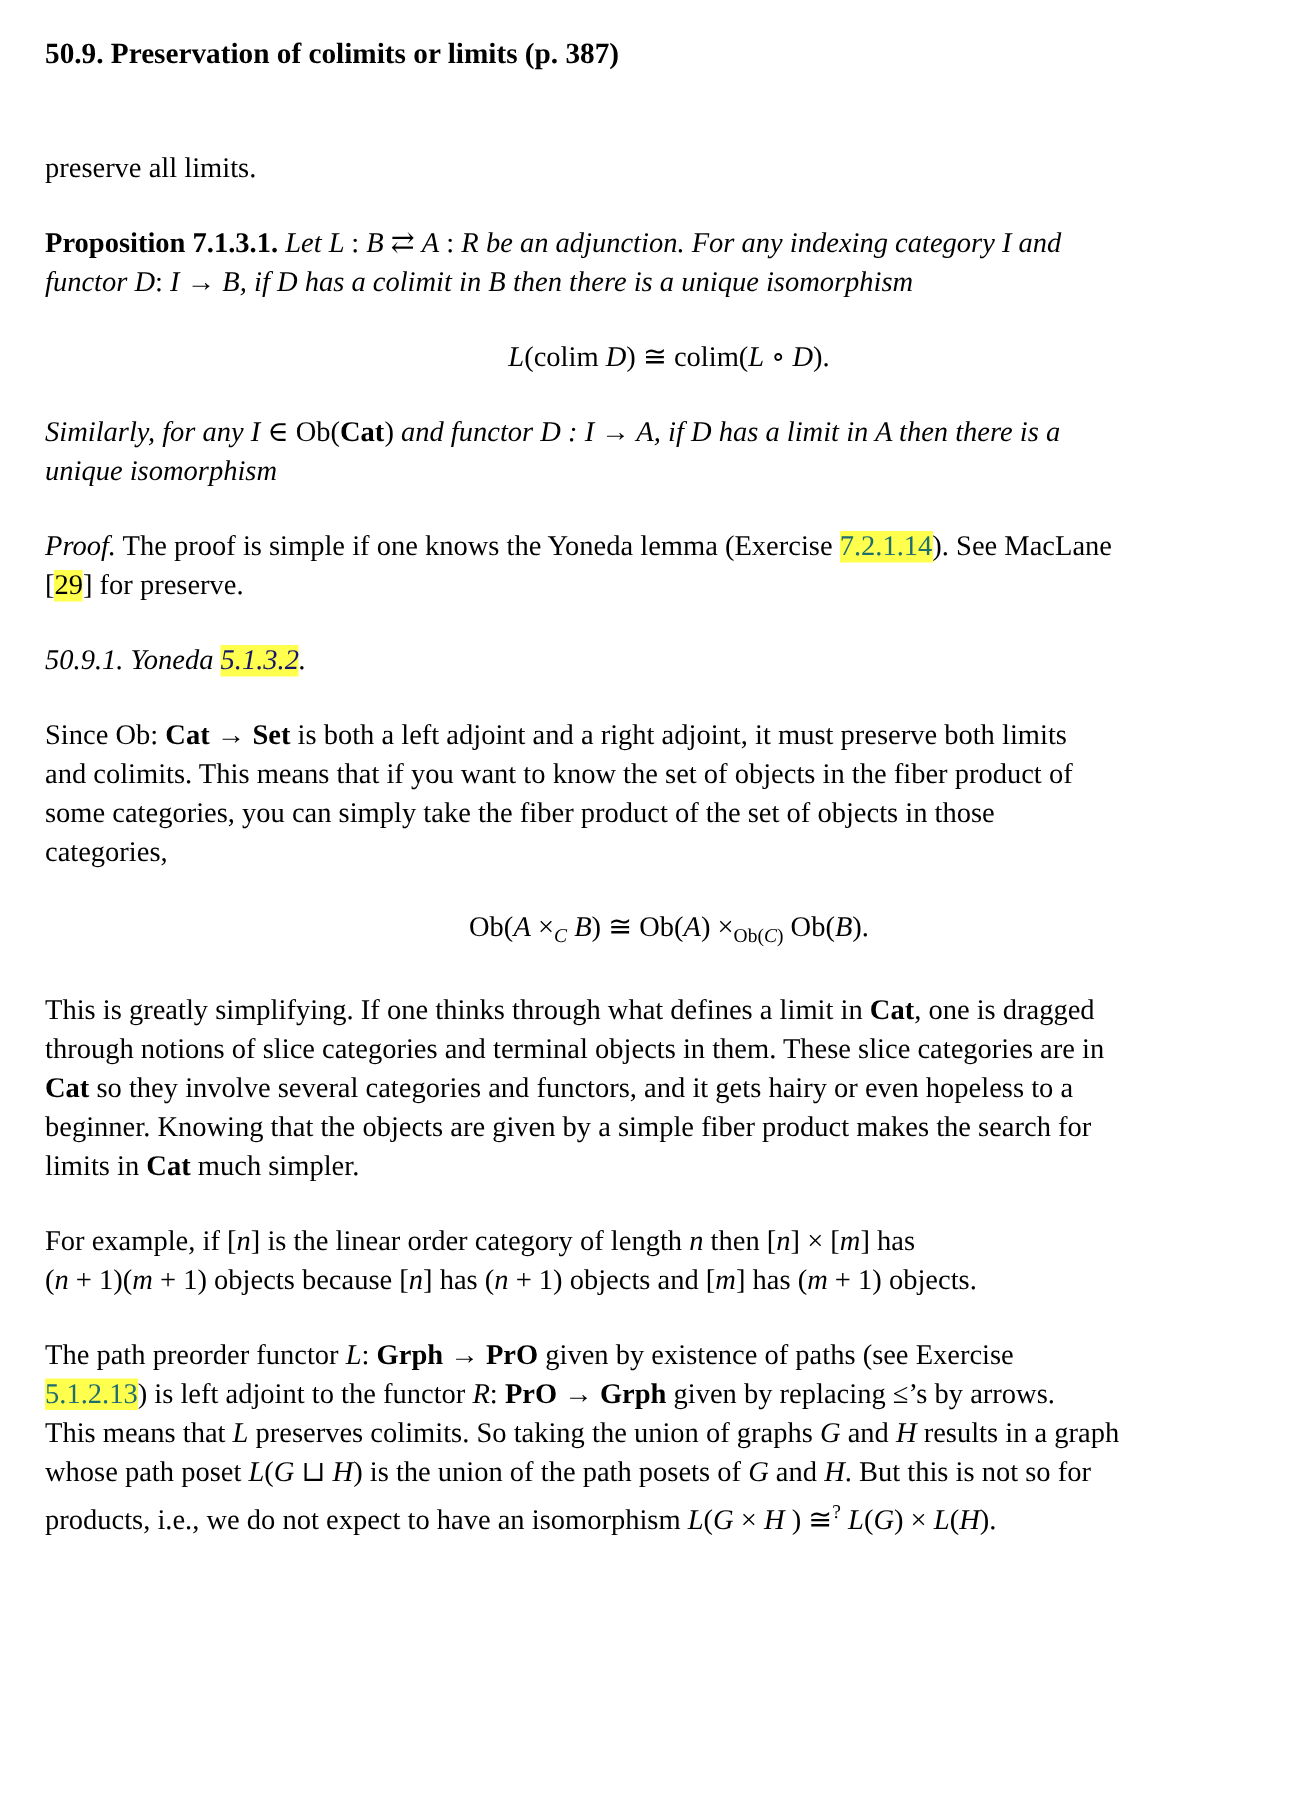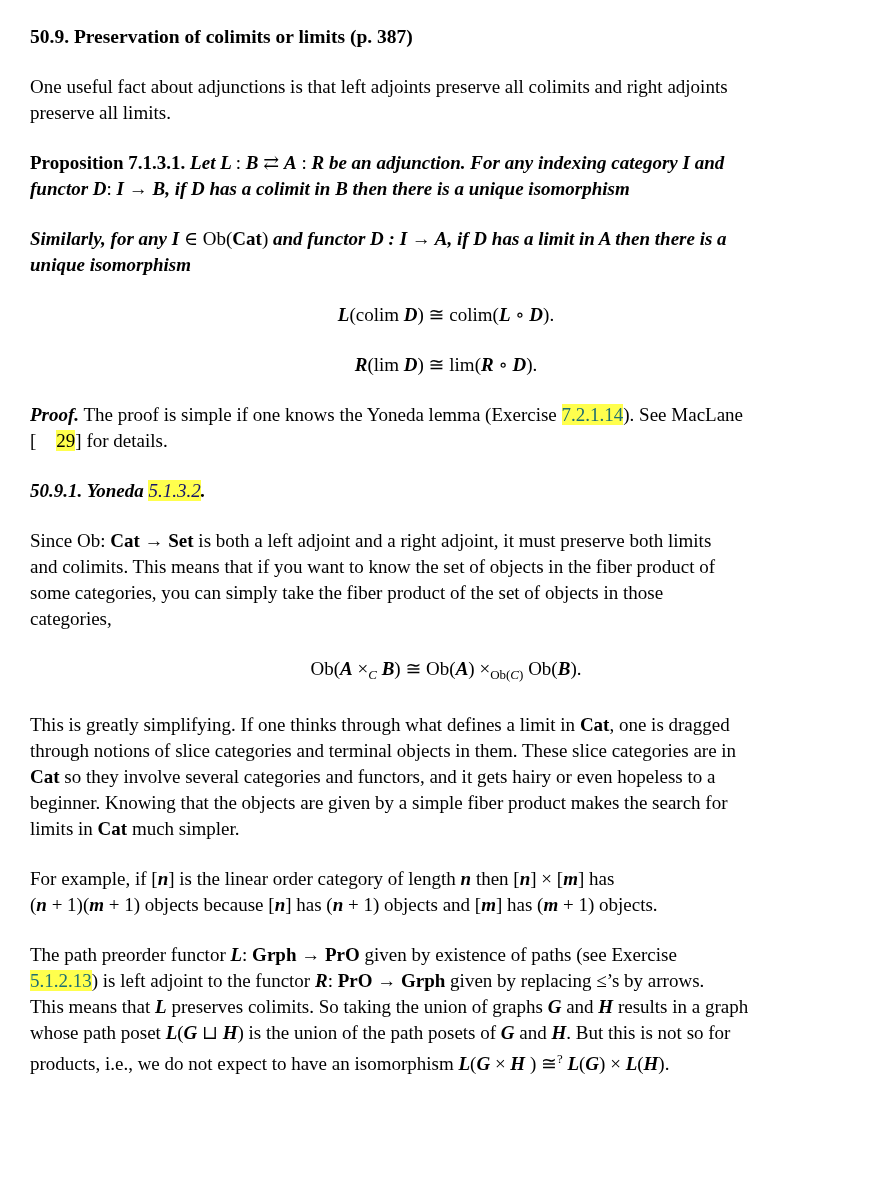--- a/index.html
+++ b/index.html
@@ -19,40 +19,39 @@
   .doc{
     padding:24px 12px 0 30px;
     font-size:19px;
     line-height:26px;
   }
   .block{margin:0 0 24px 0;white-space:nowrap;}
   .section-heading{font-weight:bold;font-size:19.5px;}
   .example-heading{font-style:italic;}
   .equation{text-align:center;}
   span.b{font-weight:bold;}
-  span.i{font-style:italic;font-weight:bold;}
+  span.i{font-style:italic;}
   span.lt{background:var(--hl);color:var(--link-teal);}
   span.ln{background:var(--hl);color:var(--link-navy);}
-  span.lb{background:var(--hl);color:var(--text);margin-left:20px;}
+  span.lb{background:var(--hl);color:var(--text);}
   span.sub{font-size:13px;vertical-align:-4px;}
   span.subi{font-size:13px;vertical-align:-4px;font-style:italic;}
   span.sup{font-size:13px;vertical-align:7px;}
 </style>
 </head>
 <body>
 
 <main class="doc">
   <div>
       <div class="block section-heading"><span class="b">50.9. Preservation of colimits or limits (p. 387)</span></div>
-      <div class="block paragraph"><span>One useful fact about adjunctions is that left adjoints preserve all colimits and right adjoints</span><br><span>preserve all limits.</span></div>
+      <div class="block paragraph"><br><span>preserve all limits.</span></div>
       <div class="block paragraph"><span class="b">Proposition 7.1.3.1. </span><span class="i">Let  L </span><span>: </span><span class="i">B</span><span> ⇄ </span><span class="i">A</span><span> : </span><span class="i">R</span><span class="i">  be an adjunction. For any indexing category I and</span><br><span class="i">functor D</span><span>: </span><span class="i">I</span><span> → </span><span class="i">B</span><span class="i">, if D has a colimit in </span><span class="i">B</span><span class="i"> then there is a unique isomorphism</span></div>
+      <div class="block equation"><span class="i">L</span><span>(colim </span><span class="i">D</span><span>) ≅ colim(</span><span class="i">L</span><span> ∘ </span><span class="i">D</span><span>).</span></div>
       <div class="block paragraph"><span class="i">Similarly, for any I </span><span>∈ Ob(</span><span class="b">Cat</span><span>)</span><span class="i"> and functor D : I → A, if D has a limit in A then there is a</span><br><span class="i">unique isomorphism</span></div>
-      <div class="block equation"><span class="i">L</span><span>(colim </span><span class="i">D</span><span>) ≅ colim(</span><span class="i">L</span><span> ∘ </span><span class="i">D</span><span>).</span></div>
-      <div class="block equation"><span class="i">R</span><span>(lim </span><span class="i">D</span><span>) ≅ lim(</span><span class="i">R</span><span> ∘ </span><span class="i">D</span><span>).</span></div>
-      <div class="block paragraph"><span class="i">Proof.</span><span> The proof is simple if one knows the Yoneda lemma (Exercise </span><span class="lt">7.2.1.14</span><span>). See MacLane</span><br><span>[</span><span class="lb">29</span><span>] for details.</span></div>
+      <div class="block paragraph"><span class="i">Proof.</span><span> The proof is simple if one knows the Yoneda lemma (Exercise </span><span class="lt">7.2.1.14</span><span>). See MacLane</span><br><span>[</span><span class="lb">29</span><span>] for preserve.</span></div>
       <div class="block example-heading"><span class="i">50.9.1. Yoneda </span><span class="ln">5.1.3.2</span><span class="i">.</span></div>
       <div class="block paragraph"><span>Since Ob: </span><span class="b">Cat</span><span> → </span><span class="b">Set</span><span> is both a left adjoint and a right adjoint, it must preserve both limits</span><br><span>and colimits. This means that if you want to know the set of objects in the fiber product of</span><br><span>some categories, you can simply take the fiber product of the set of objects in those</span><br><span>categories,</span></div>
       <div class="block equation"><span>Ob(</span><span class="i">A</span><span> ×</span><span class="subi">C</span><span> </span><span class="i">B</span><span>) ≅  Ob(</span><span class="i">A</span><span>) ×</span><span class="sub">Ob(</span><span class="subi">C</span><span class="sub">)</span><span> Ob(</span><span class="i">B</span><span>).</span></div>
       <div class="block paragraph"><span>This is greatly simplifying. If one thinks through what defines a limit in </span><span class="b">Cat</span><span>, one is dragged</span><br><span>through notions of slice categories and terminal objects in them. These slice categories are in</span><br><span class="b">Cat</span><span> so they involve several categories and functors, and it gets hairy or even hopeless to a</span><br><span>beginner. Knowing that the objects are given by a simple fiber product makes the search for</span><br><span>limits in </span><span class="b">Cat</span><span> much simpler.</span></div>
       <div class="block paragraph"><span>For example, if [</span><span class="i">n</span><span>] is the linear order category of length </span><span class="i">n</span><span> then [</span><span class="i">n</span><span>] × [</span><span class="i">m</span><span>] has</span><br><span>(</span><span class="i">n</span><span> + 1)(</span><span class="i">m</span><span> + 1) objects because [</span><span class="i">n</span><span>] has (</span><span class="i">n</span><span> + 1) objects and [</span><span class="i">m</span><span>] has (</span><span class="i">m</span><span> + 1) objects.</span></div>
       <div class="block paragraph"><span>The path preorder functor  </span><span class="i">L</span><span>: </span><span class="b">Grph</span><span> → </span><span class="b">PrO</span><span> given by existence of paths (see Exercise</span><br><span class="lt">5.1.2.13</span><span>) is left adjoint to the functor </span><span class="i">R</span><span>: </span><span class="b">PrO</span><span> → </span><span class="b">Grph</span><span> given by replacing ≤’s by arrows.</span><br><span>This means that </span><span class="i">L</span><span> preserves colimits. So taking the union of graphs </span><span class="i">G</span><span> and </span><span class="i">H</span><span> results in a graph</span><br><span>whose path poset </span><span class="i">L</span><span>(</span><span class="i">G</span><span> ⊔ </span><span class="i">H</span><span>) is the union of the path posets of </span><span class="i">G</span><span> and </span><span class="i">H</span><span>. But this is not so for</span><br><span>products, i.e., we do not expect to have an isomorphism </span><span class="i">L</span><span>(</span><span class="i">G</span><span> × </span><span class="i">H</span><span> ) ≅</span><span class="sup">?</span><span> </span><span class="i">L</span><span>(</span><span class="i">G</span><span>) × </span><span class="i">L</span><span>(</span><span class="i">H</span><span>).</span></div>
     </div>
 </main>
 
 </body></html>

